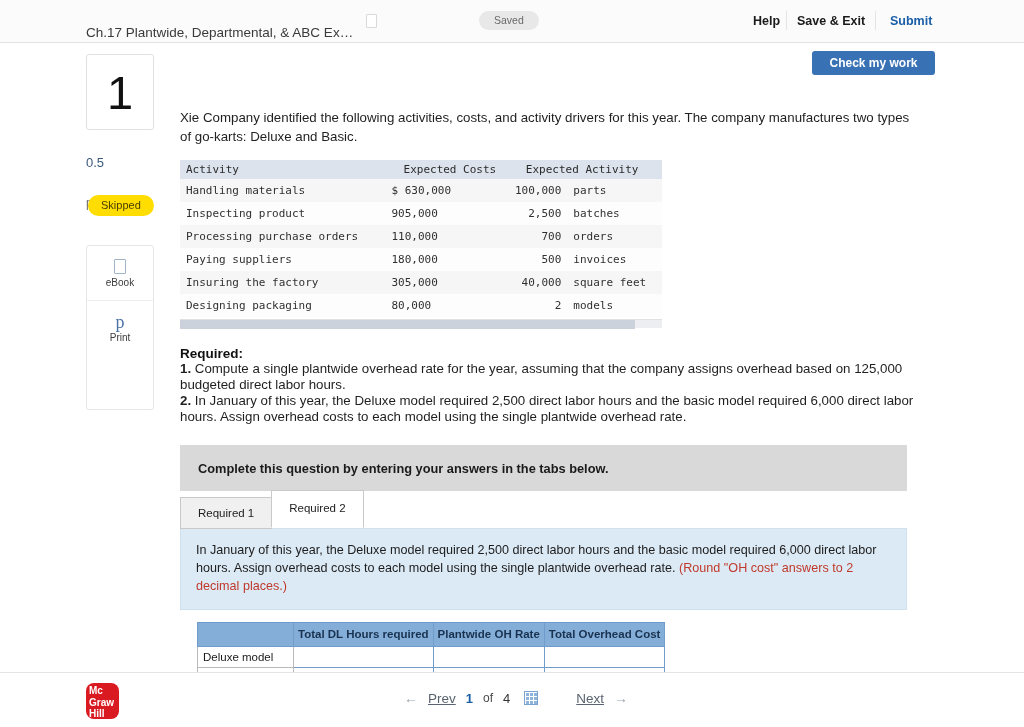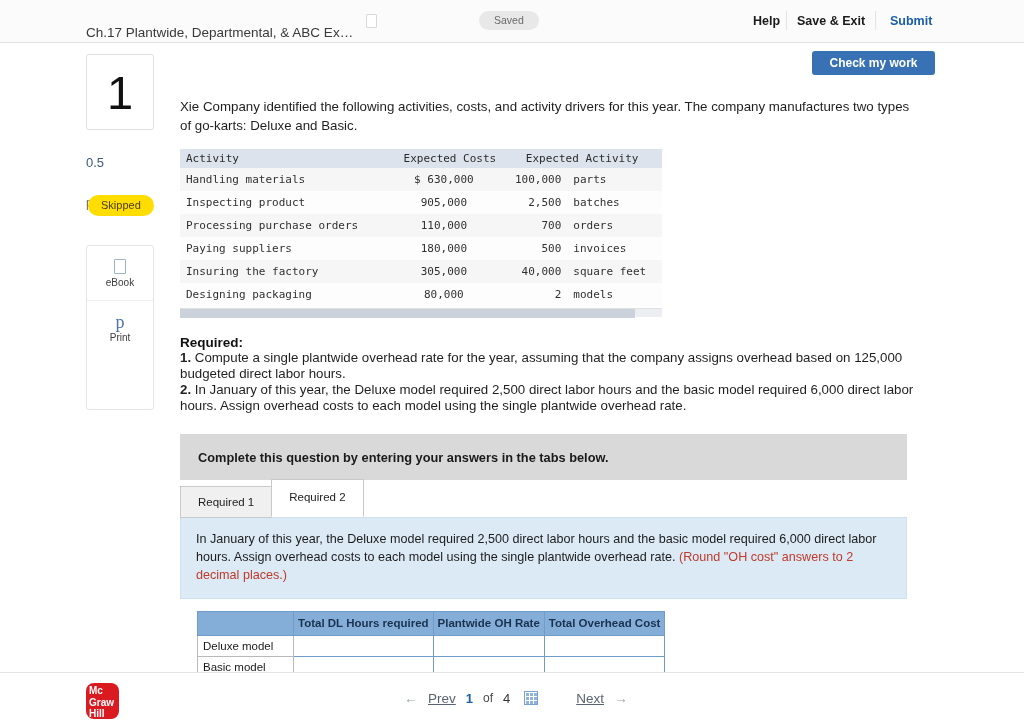--- a/index.html
+++ b/index.html
@@ -86,38 +86,38 @@
     background:
       linear-gradient(to right,
         transparent 0 2px, #7ba0c7 2px 3px,
         transparent 3px 5px, #7ba0c7 5px 6px,
         transparent 6px 8px, #7ba0c7 8px 9px, transparent 9px 100%);
   }
 
   
   #content { position:absolute; left:180px; top:54px; width:760px; }
 
-  #intro { font-size:13.3px; line-height:19px; color:#1f1f1f; width:730px; margin-top:43px; }
+  #intro { font-size:13.3px; line-height:19px; color:#1f1f1f; width:730px; margin-top:54px; }
 
   
   #data-table-wrap { margin-top:14px; width:482px; }
   table.acct {
     border-collapse:collapse; width:482px;
     font-family:"DejaVu Sans Mono", monospace; font-size:11px; color:#303030;
   }
   table.acct th {
     background:#dde3ec; font-weight:normal; text-align:left;
     padding:3px 6px; color:#2b2b2b;
   }
   table.acct th.num { text-align:right; }
   table.acct th.act { text-align:center; }
   table.acct td { padding:5px 6px; }
   table.acct tbody tr:nth-child(odd) { background:#f6f6f6; }
   table.acct tbody tr:nth-child(even) { background:#fdfdfd; }
-  td.cost { text-align:center; white-space:nowrap; }
+  td.cost { text-align:left; white-space:nowrap; }
   td.qty { text-align:right; white-space:nowrap; padding-right:4px; }
   td.unit { text-align:left; white-space:nowrap; padding-left:4px; }
   #table-scrollbar {
     width:482px; height:9px; margin-top:2px;
     background:#eceef2; border-top:1px solid #e0e0e0;
   }
   #table-scroll-thumb { width:455px; height:9px; background:#ccd2dc; }
 
   
   #required-head { margin-top:18px; font-size:13.5px; font-weight:bold; color:#111; }

